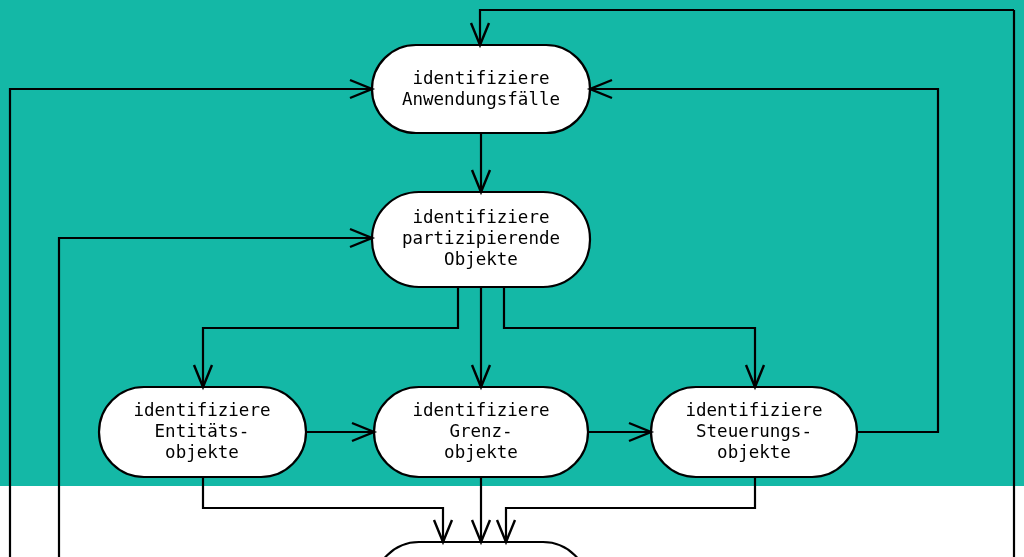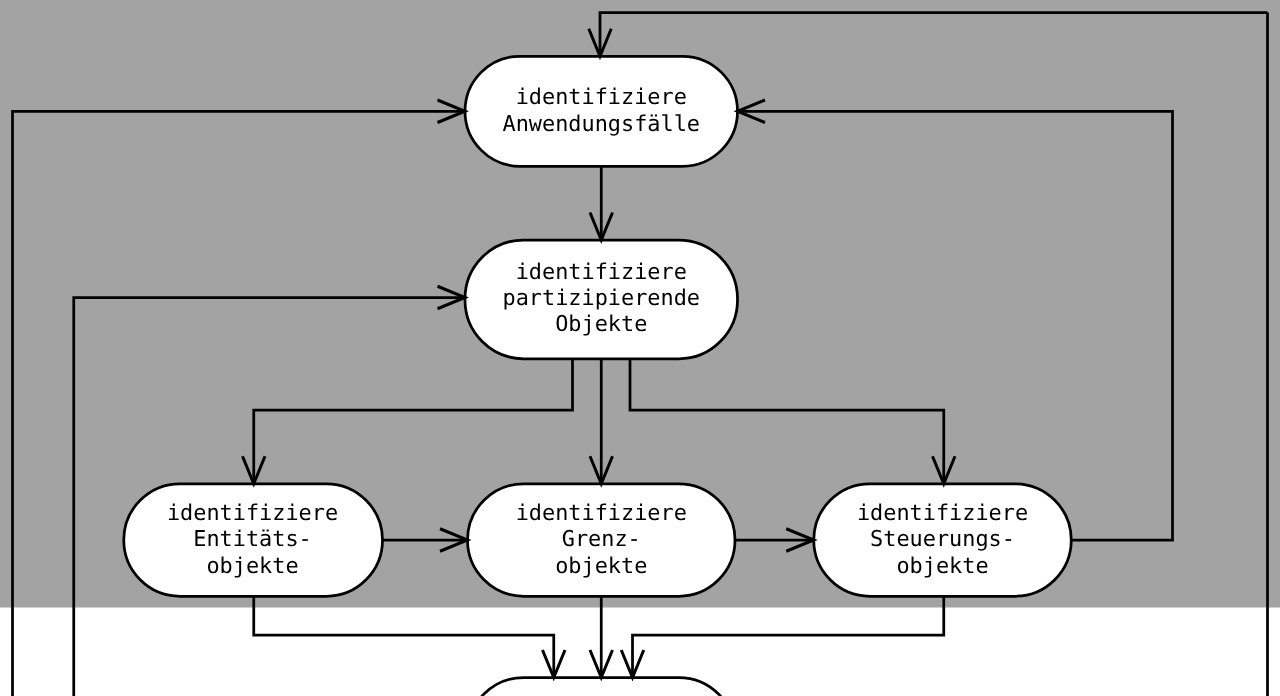--- a/index.html
+++ b/index.html
@@ -10,21 +10,21 @@
   body {
     width: 1024px;
     height: 557px;
     overflow: hidden;
     font-family: "DejaVu Sans Mono", monospace;
   }
   #diagram-root {
     position: relative;
     width: 1024px;
     height: 486px;
-    background: #a3a3a3;
+    background: #14b8a6;
   }
   svg#flowchart {
     display: block;
     width: 1024px;
     height: 557px;
   }
   .node-shape {
     fill: #ffffff;
     stroke: #000000;
     stroke-width: 2.2;

